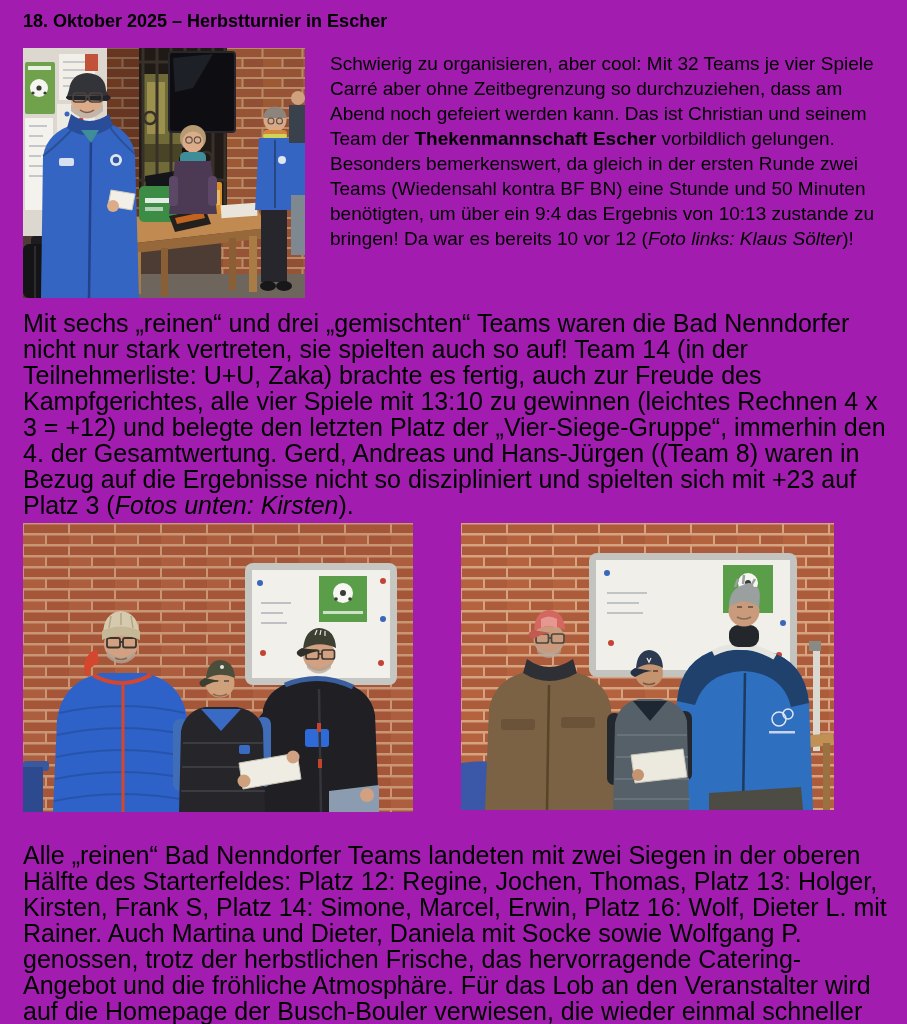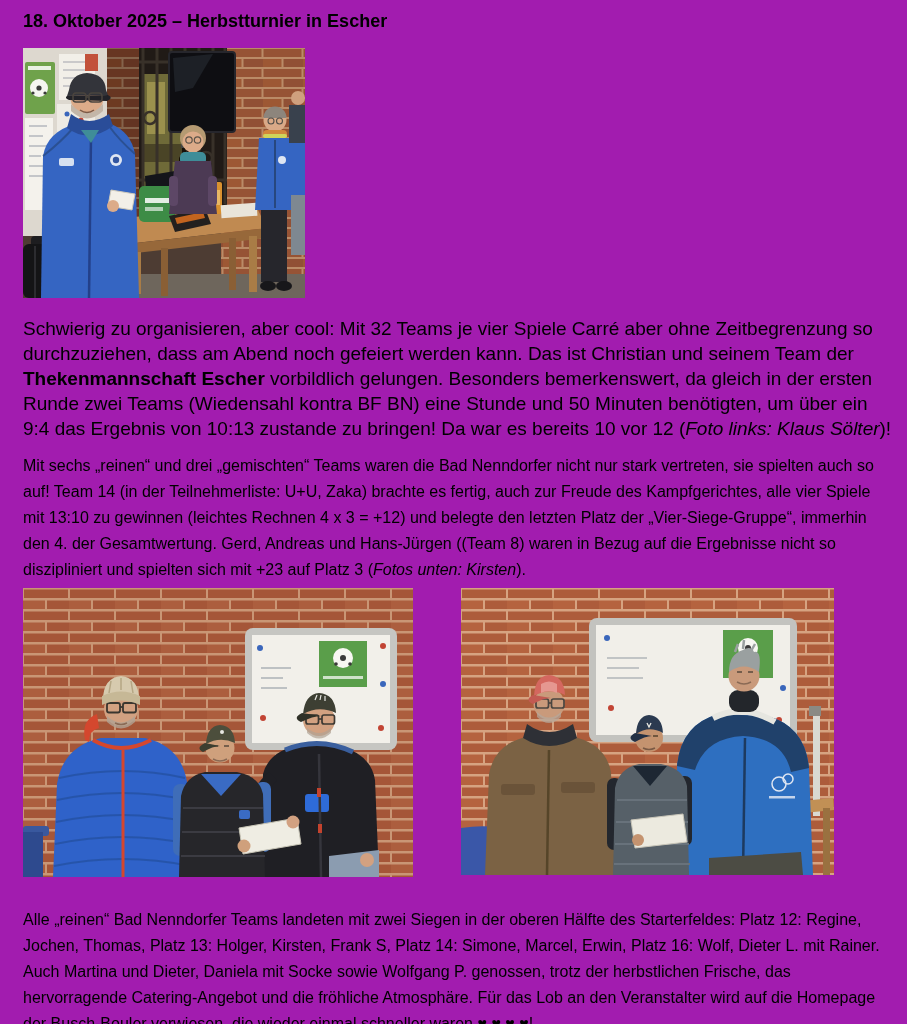--- a/index.html
+++ b/index.html
@@ -14,33 +14,33 @@
     width:907px;height:1024px;
     padding:10px 14px 12px 23px;
     overflow:hidden;
     background:#a21caf;
     position:relative;
   }
   .title{
     font-size:18px;font-weight:700;line-height:22px;
     margin:0 0 16px 0;
   }
-  .top-section{display:flex;gap:15px;align-items:flex-start;flex-direction:column;}
+  .top-section{display:flex;gap:25px;align-items:flex-start;}
   figure{margin:0;padding:0;}
   .photo-top{width:282px;height:250px;flex:0 0 auto;}
   .photo-bl{width:390px;height:289px;flex:0 0 auto;}
   .photo-br{width:373px;height:287px;flex:0 0 auto;}
   svg{display:block;}
   .intro{
     flex:1;
     font-size:19px;line-height:25px;
     padding-top:3px;
   }
   .para{
-    font-size:16px;line-height:26px;
+    font-size:25px;line-height:26px;
     margin:12px 0 0 0;
   }
   .photos-row{display:flex;gap:48px;margin-top:5px;align-items:flex-start;}
   .bottom-para{margin-top:30px;}
   .footer-date{font-size:19px;line-height:26px;margin-top:23px;}
 </style>
 </head>
 <body>
 
 <div class="page">

